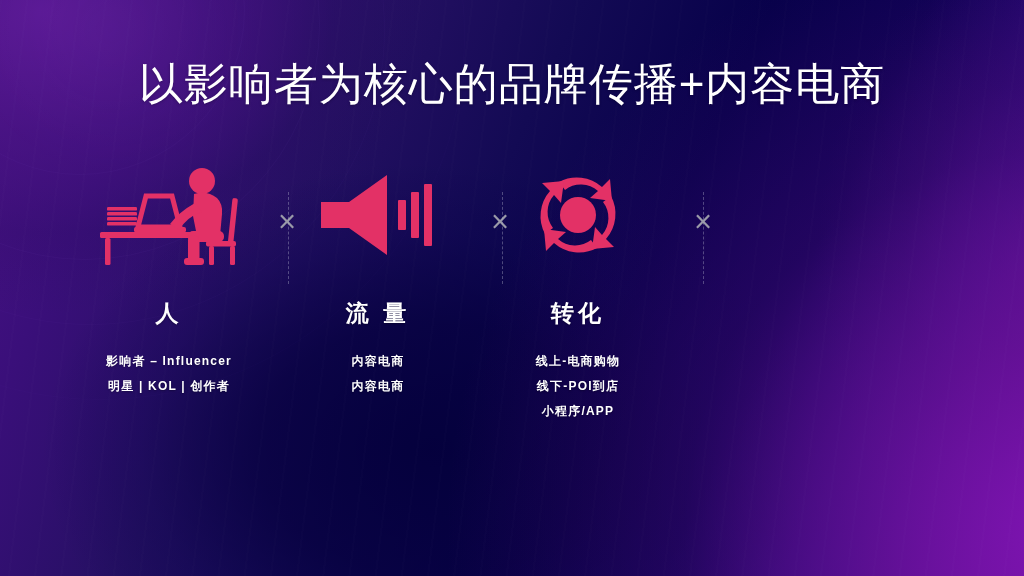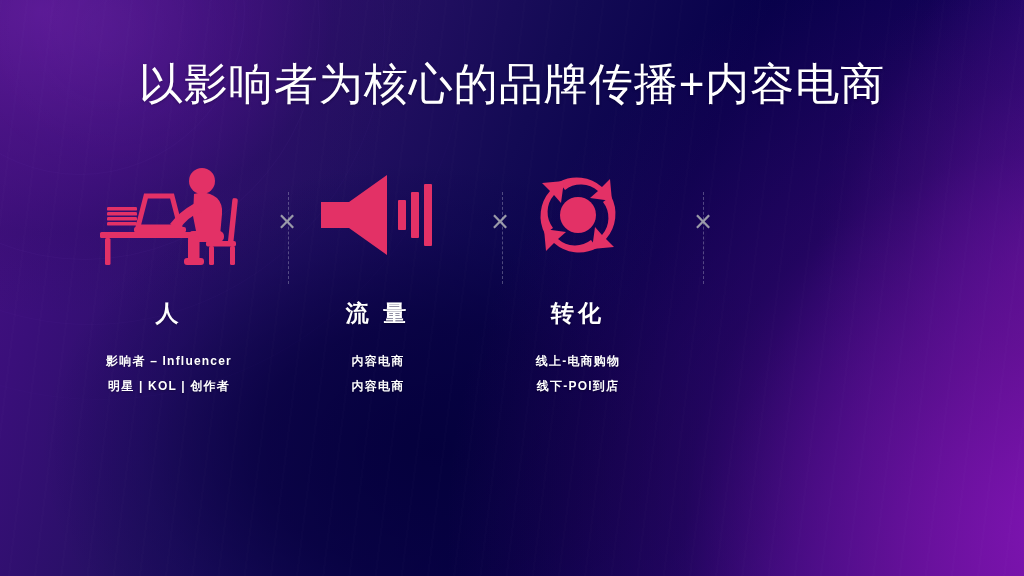--- a/index.html
+++ b/index.html
@@ -272,20 +272,21 @@
             <path d="M69 83 A38 38 0 0 1 26 78 L18 86 L16 64 L38 67 L30 74 A26 26 0 0 0 63 75 Z"></path>
 
             <path d="M17 69 A38 38 0 0 1 22 26 L14 18 L36 16 L33 38 L26 30 A26 26 0 0 0 25 63 Z"></path>
           </g>
         </svg>
       </div>
       <div class="col-title">转化</div>
       <div class="col-body">
         <div class="line">线上-电商购物</div>
         <div class="line">线下-POI到店</div>
+        <div class="line">小程序/APP</div>
       </div>
     </div>
   </div>
 
   <div class="mult m1">×</div>
   <div class="mult m2">×</div>
   <div class="mult m3">×</div>
 
   <div class="vdash d1"></div>
   <div class="vdash d2"></div>

